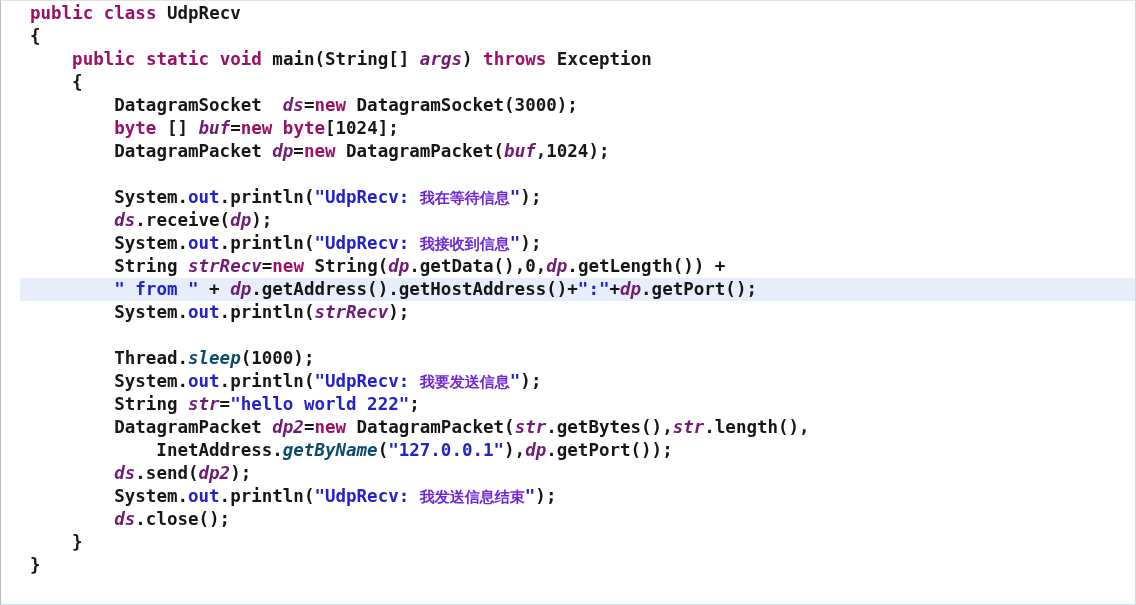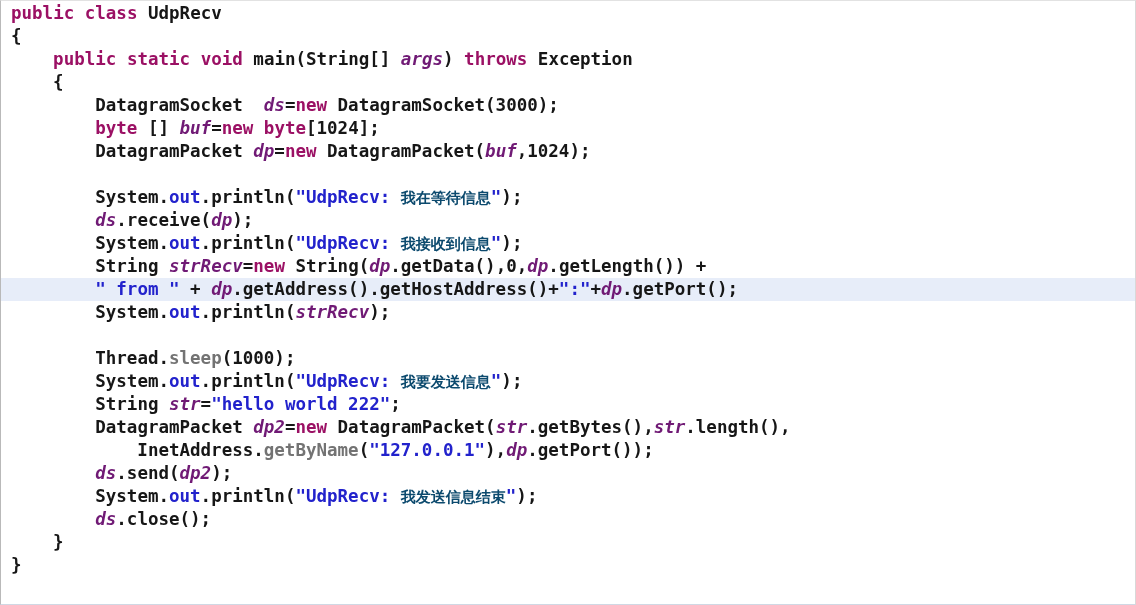--- a/index.html
+++ b/index.html
@@ -33,35 +33,36 @@
     right: 0px;
     padding-top: 1px;
     white-space: pre;
   }
   .line {
     height: 23px;
     line-height: 23px;
     padding-left: 10px;
     white-space: pre;
     box-sizing: border-box;
+    margin-left: 19px;
   }
   .line.highlight {
     background: #e7edf9;
   }
   .line.blank {
     height: 23px;
   }
 
   
   .kw   { color: #9b1064; }          
   .var  { color: #701a75; font-style: italic; }          
   .str  { color: #2222cc; }          
-  .cn   { color: #0c4a6e; }          
+  .cn   { color: #6d28d9; }          
   .stat { color: #2222cc; }  
-  .sm   { color: #737373; }  
+  .sm   { color: #0c4a6e; font-style: italic; }  
   .pl   { color: #161616; }          
   .cjk  { font-family: "DejaVu Sans", "Liberation Sans", sans-serif; font-size: 15px; }
 </style>
 </head>
 <body>
 
 <div id="editor">
   <div id="code"><div class="line"><span style="display: inline-block; width: 0px;"></span><span class="kw">public</span><span class="pl"> </span><span class="kw">class</span><span class="pl"> </span><span class="pl">UdpRecv</span></div><div class="line"><span style="display: inline-block; width: 0px;"></span><span class="pl">{</span></div><div class="line"><span style="display: inline-block; width: 42.12px;"></span><span class="kw">public</span><span class="pl"> </span><span class="kw">static</span><span class="pl"> </span><span class="kw">void</span><span class="pl"> </span><span class="pl">main(String[] </span><span class="var">args</span><span class="pl">) </span><span class="kw">throws</span><span class="pl"> Exception</span></div><div class="line"><span style="display: inline-block; width: 42.12px;"></span><span class="pl">{</span></div><div class="line"><span style="display: inline-block; width: 84.24px;"></span><span class="pl">DatagramSocket  </span><span class="var">ds</span><span class="pl">=</span><span class="kw">new</span><span class="pl"> DatagramSocket(3000);</span></div><div class="line"><span style="display: inline-block; width: 84.24px;"></span><span class="kw">byte</span><span class="pl"> [] </span><span class="var">buf</span><span class="pl">=</span><span class="kw">new</span><span class="pl"> </span><span class="kw">byte</span><span class="pl">[1024];</span></div><div class="line"><span style="display: inline-block; width: 84.24px;"></span><span class="pl">DatagramPacket </span><span class="var">dp</span><span class="pl">=</span><span class="kw">new</span><span class="pl"> DatagramPacket(</span><span class="var">buf</span><span class="pl">,1024);</span></div><div class="line blank">&nbsp;</div><div class="line"><span style="display: inline-block; width: 84.24px;"></span><span class="pl">System.</span><span class="stat">out</span><span class="pl">.println(</span><span class="str">"UdpRecv: </span><span class="cn cjk">我在等待信息</span><span class="str">"</span><span class="pl">);</span></div><div class="line"><span style="display: inline-block; width: 84.24px;"></span><span class="var">ds</span><span class="pl">.receive(</span><span class="var">dp</span><span class="pl">);</span></div><div class="line"><span style="display: inline-block; width: 84.24px;"></span><span class="pl">System.</span><span class="stat">out</span><span class="pl">.println(</span><span class="str">"UdpRecv: </span><span class="cn cjk">我接收到信息</span><span class="str">"</span><span class="pl">);</span></div><div class="line"><span style="display: inline-block; width: 84.24px;"></span><span class="pl">String </span><span class="var">strRecv</span><span class="pl">=</span><span class="kw">new</span><span class="pl"> String(</span><span class="var">dp</span><span class="pl">.getData(),0,</span><span class="var">dp</span><span class="pl">.getLength()) +</span></div><div class="line highlight"><span style="display: inline-block; width: 84.24px;"></span><span class="str">" from "</span><span class="pl"> + </span><span class="var">dp</span><span class="pl">.getAddress().getHostAddress()+</span><span class="str">":"</span><span class="pl">+</span><span class="var">dp</span><span class="pl">.getPort();</span></div><div class="line"><span style="display: inline-block; width: 84.24px;"></span><span class="pl">System.</span><span class="stat">out</span><span class="pl">.println(</span><span class="var">strRecv</span><span class="pl">);</span></div><div class="line blank">&nbsp;</div><div class="line"><span style="display: inline-block; width: 84.24px;"></span><span class="pl">Thread.</span><span class="sm">sleep</span><span class="pl">(1000);</span></div><div class="line"><span style="display: inline-block; width: 84.24px;"></span><span class="pl">System.</span><span class="stat">out</span><span class="pl">.println(</span><span class="str">"UdpRecv: </span><span class="cn cjk">我要发送信息</span><span class="str">"</span><span class="pl">);</span></div><div class="line"><span style="display: inline-block; width: 84.24px;"></span><span class="pl">String </span><span class="var">str</span><span class="pl">=</span><span class="str">"hello world 222"</span><span class="pl">;</span></div><div class="line"><span style="display: inline-block; width: 84.24px;"></span><span class="pl">DatagramPacket </span><span class="var">dp2</span><span class="pl">=</span><span class="kw">new</span><span class="pl"> DatagramPacket(</span><span class="var">str</span><span class="pl">.getBytes(),</span><span class="var">str</span><span class="pl">.length(),</span></div><div class="line"><span style="display: inline-block; width: 126.36px;"></span><span class="pl">InetAddress.</span><span class="sm">getByName</span><span class="pl">(</span><span class="str">"127.0.0.1"</span><span class="pl">),</span><span class="var">dp</span><span class="pl">.getPort());</span></div><div class="line"><span style="display: inline-block; width: 84.24px;"></span><span class="var">ds</span><span class="pl">.send(</span><span class="var">dp2</span><span class="pl">);</span></div><div class="line"><span style="display: inline-block; width: 84.24px;"></span><span class="pl">System.</span><span class="stat">out</span><span class="pl">.println(</span><span class="str">"UdpRecv: </span><span class="cn cjk">我发送信息结束</span><span class="str">"</span><span class="pl">);</span></div><div class="line"><span style="display: inline-block; width: 84.24px;"></span><span class="var">ds</span><span class="pl">.close();</span></div><div class="line"><span style="display: inline-block; width: 42.12px;"></span><span class="pl">}</span></div><div class="line"><span style="display: inline-block; width: 0px;"></span><span class="pl">}</span></div></div>
 </div>
 

